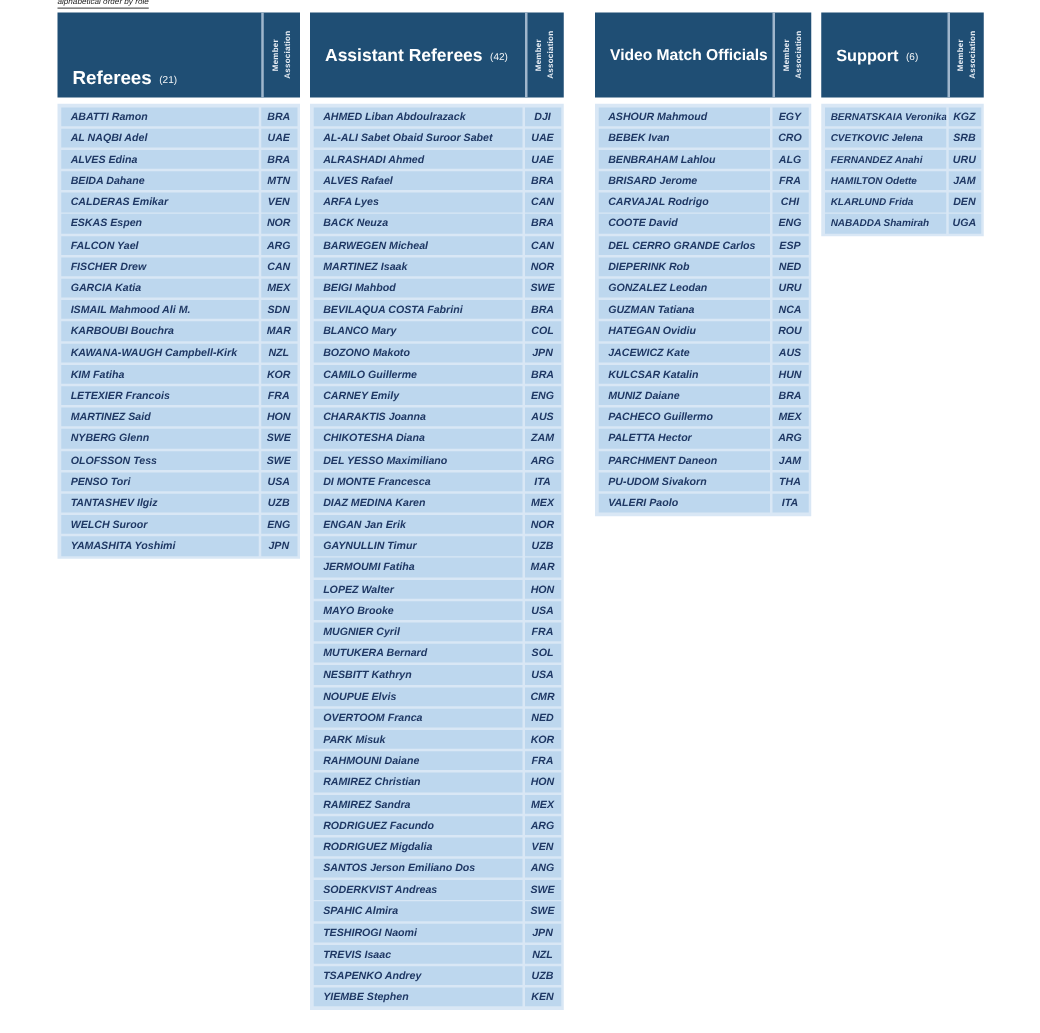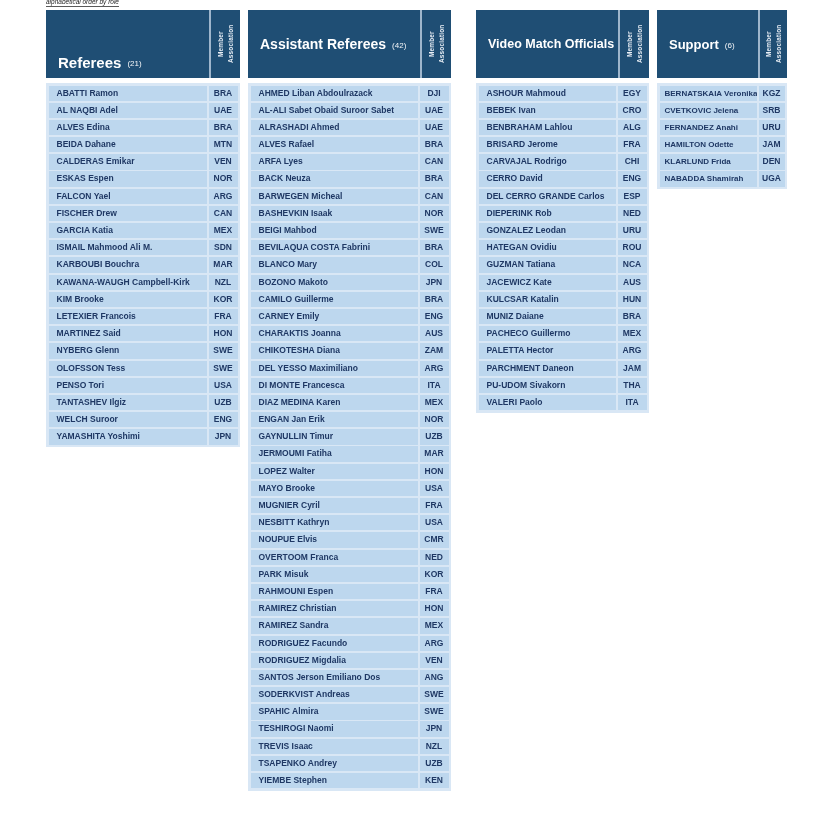--- a/index.html
+++ b/index.html
@@ -49,21 +49,21 @@
     display:flex;align-items:center;justify-content:center;overflow:hidden;
   }
   .c4 .ma-cell{flex-basis:29px;}
   .ma-text{
     writing-mode:vertical-rl;transform:rotate(180deg);
     font-size:6.4px;font-weight:bold;color:#E8EEF5;
     line-height:1.5;height:58px;text-align:center;letter-spacing:.2px;
   }
   .list{
     margin-top:5px;background:var(--panel-bg);
-    padding:2.5px;display:flex;flex-direction:column;gap:1.9px;
+    padding:2.5px;display:flex;flex-direction:column;gap:1.9px;font-style:italic;
   }
   .row{display:flex;gap:2px;height:15.3px;flex:none;}
   .cell{
     background:var(--row-bg);color:var(--row-text);
     font-weight:bold;font-size:8.5px;line-height:15.3px;
     white-space:nowrap;overflow:hidden;
   }
   .name{flex:1;padding-left:8px;}
   .c4 .name{padding-left:5px;font-size:8px;}
   .code{flex:0 0 29px;text-align:center;}
@@ -127,21 +127,21 @@
       </div>
       <div class="row">
         <div class="cell name">KARBOUBI Bouchra</div>
         <div class="cell code">MAR</div>
       </div>
       <div class="row">
         <div class="cell name">KAWANA-WAUGH Campbell-Kirk</div>
         <div class="cell code">NZL</div>
       </div>
       <div class="row">
-        <div class="cell name">KIM Brooke</div>
+        <div class="cell name">KIM Fatiha</div>
         <div class="cell code">KOR</div>
       </div>
       <div class="row">
         <div class="cell name">LETEXIER Francois</div>
         <div class="cell code">FRA</div>
       </div>
       <div class="row">
         <div class="cell name">MARTINEZ Said</div>
         <div class="cell code">HON</div>
       </div>
@@ -205,21 +205,21 @@
       </div>
       <div class="row">
         <div class="cell name">BACK Neuza</div>
         <div class="cell code">BRA</div>
       </div>
       <div class="row">
         <div class="cell name">BARWEGEN Micheal</div>
         <div class="cell code">CAN</div>
       </div>
       <div class="row">
-        <div class="cell name">BASHEVKIN Isaak</div>
+        <div class="cell name">MARTINEZ Isaak</div>
         <div class="cell code">NOR</div>
       </div>
       <div class="row">
         <div class="cell name">BEIGI Mahbod</div>
         <div class="cell code">SWE</div>
       </div>
       <div class="row">
         <div class="cell name">BEVILAQUA COSTA Fabrini</div>
         <div class="cell code">BRA</div>
       </div>
@@ -277,37 +277,41 @@
       </div>
       <div class="row">
         <div class="cell name">MAYO Brooke</div>
         <div class="cell code">USA</div>
       </div>
       <div class="row">
         <div class="cell name">MUGNIER Cyril</div>
         <div class="cell code">FRA</div>
       </div>
       <div class="row">
+        <div class="cell name">MUTUKERA Bernard</div>
+        <div class="cell code">SOL</div>
+      </div>
+      <div class="row">
         <div class="cell name">NESBITT Kathryn</div>
         <div class="cell code">USA</div>
       </div>
       <div class="row">
         <div class="cell name">NOUPUE Elvis</div>
         <div class="cell code">CMR</div>
       </div>
       <div class="row">
         <div class="cell name">OVERTOOM Franca</div>
         <div class="cell code">NED</div>
       </div>
       <div class="row">
         <div class="cell name">PARK Misuk</div>
         <div class="cell code">KOR</div>
       </div>
       <div class="row">
-        <div class="cell name">RAHMOUNI Espen</div>
+        <div class="cell name">RAHMOUNI Daiane</div>
         <div class="cell code">FRA</div>
       </div>
       <div class="row">
         <div class="cell name">RAMIREZ Christian</div>
         <div class="cell code">HON</div>
       </div>
       <div class="row">
         <div class="cell name">RAMIREZ Sandra</div>
         <div class="cell code">MEX</div>
       </div>
@@ -375,42 +379,42 @@
       </div>
       <div class="row">
         <div class="cell name">BRISARD Jerome</div>
         <div class="cell code">FRA</div>
       </div>
       <div class="row">
         <div class="cell name">CARVAJAL Rodrigo</div>
         <div class="cell code">CHI</div>
       </div>
       <div class="row">
-        <div class="cell name">CERRO David</div>
+        <div class="cell name">COOTE David</div>
         <div class="cell code">ENG</div>
       </div>
       <div class="row">
         <div class="cell name">DEL CERRO GRANDE Carlos</div>
         <div class="cell code">ESP</div>
       </div>
       <div class="row">
         <div class="cell name">DIEPERINK Rob</div>
         <div class="cell code">NED</div>
       </div>
       <div class="row">
         <div class="cell name">GONZALEZ Leodan</div>
         <div class="cell code">URU</div>
       </div>
       <div class="row">
+        <div class="cell name">GUZMAN Tatiana</div>
+        <div class="cell code">NCA</div>
+      </div>
+      <div class="row">
         <div class="cell name">HATEGAN Ovidiu</div>
         <div class="cell code">ROU</div>
-      </div>
-      <div class="row">
-        <div class="cell name">GUZMAN Tatiana</div>
-        <div class="cell code">NCA</div>
       </div>
       <div class="row">
         <div class="cell name">JACEWICZ Kate</div>
         <div class="cell code">AUS</div>
       </div>
       <div class="row">
         <div class="cell name">KULCSAR Katalin</div>
         <div class="cell code">HUN</div>
       </div>
       <div class="row">

